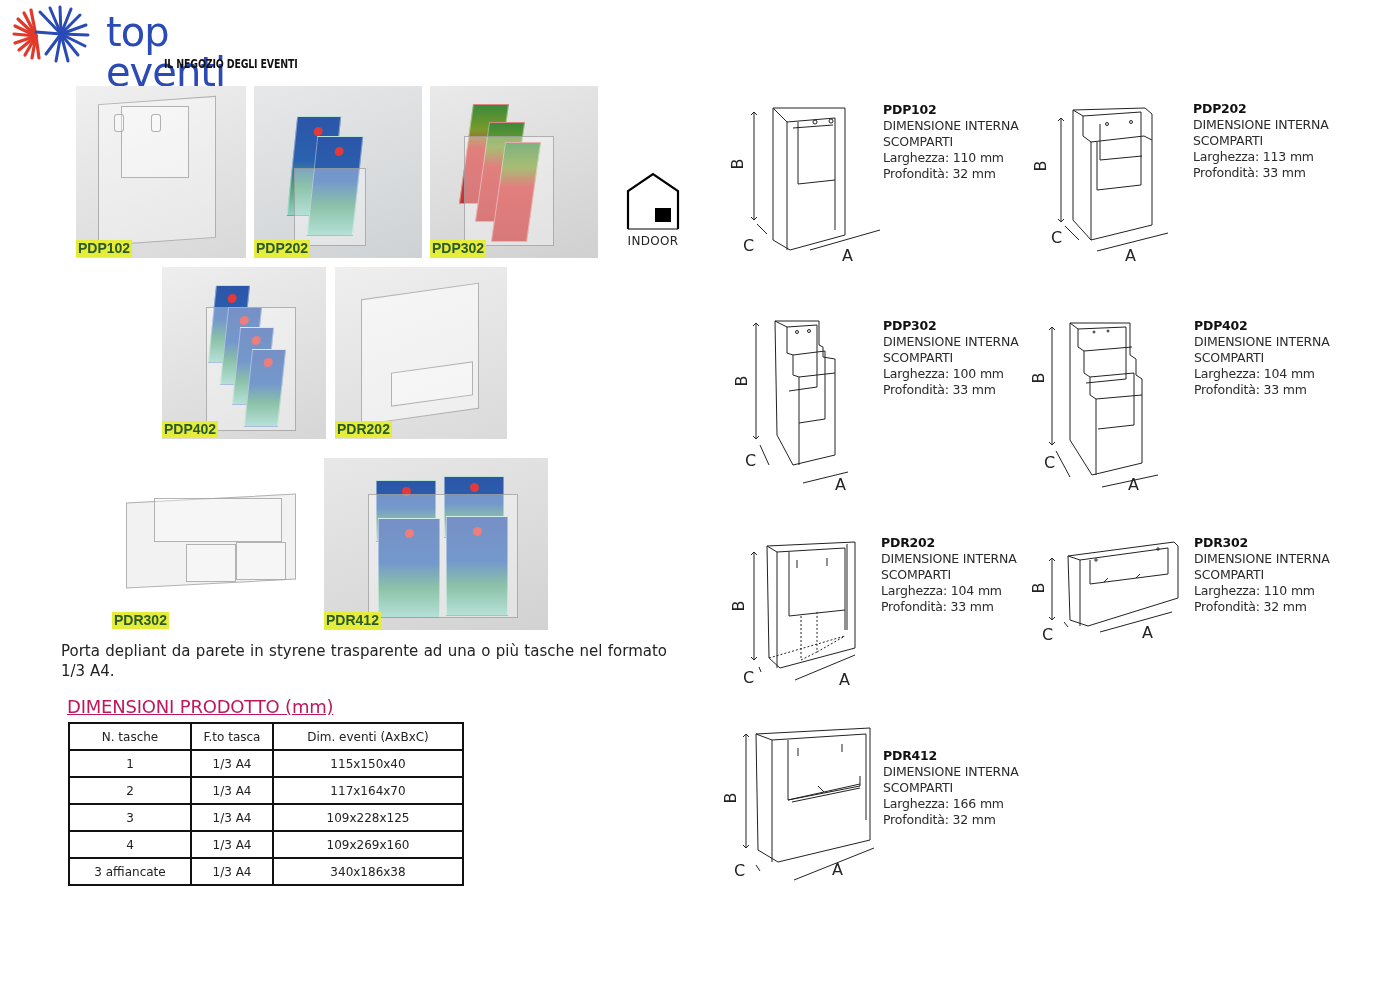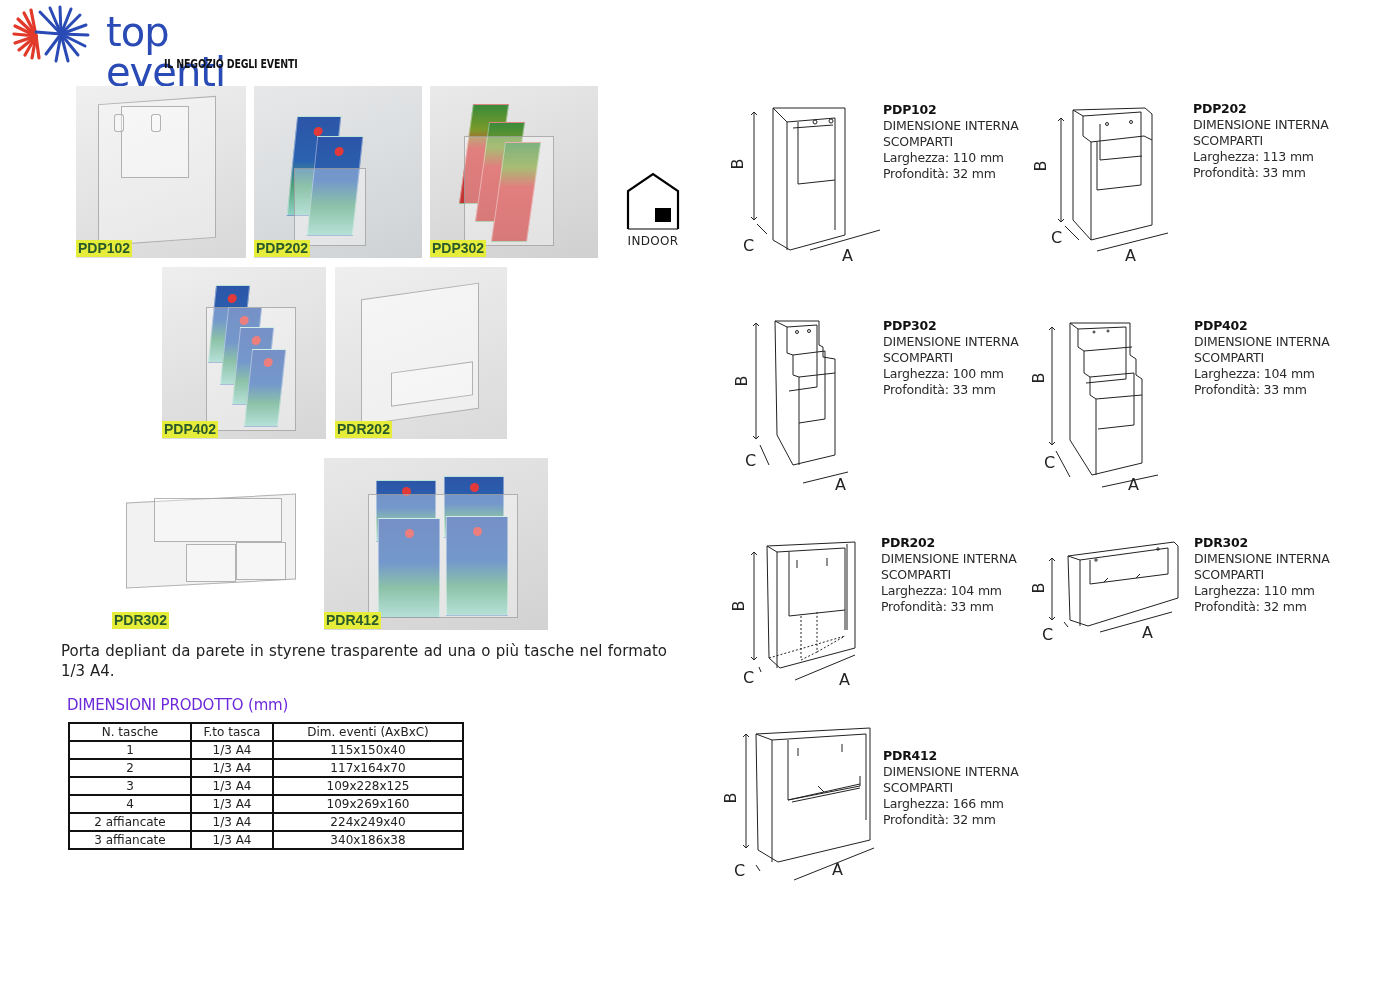--- a/index.html
+++ b/index.html
@@ -19,25 +19,25 @@
   .brochure { position: absolute; background: linear-gradient(180deg, #2c55a8 0%, #2a62b0 45%, #4fa17a 70%, #8fd0c2 100%); border: 1px solid rgba(255,255,255,0.4); }
   .brochure-red { position: absolute; background: linear-gradient(180deg, #3a8a3a 0%, #7a9a2a 25%, #d23a3a 45%, #c33232 100%); border: 1px solid rgba(255,255,255,0.4); }
   .brochure .dot { position: absolute; top: 10%; left: 50%; width: 9px; height: 9px; margin-left: -4px; border-radius: 50%; background: #e23a3a; }
 
   
   .indoor { position: absolute; left: 625px; top: 171px; width: 56px; height: 76px; }
   .indoor-label { position: absolute; left: 0; top: 63px; width: 56px; text-align: center; font-size: 12px; color: #222; letter-spacing: 0.3px; }
 
   
   .desc { position: absolute; left: 61px; top: 641px; width: 606px; font-family: "DejaVu Sans", sans-serif; font-size: 15px; line-height: 20px; color: #222; text-align: justify; text-align-last: left; }
-  .dims-title { position: absolute; left: 67px; top: 696px; font-family: "DejaVu Sans", sans-serif; font-size: 15px; color: #6d28d9; letter-spacing: -0.2px; }
+  .dims-title { position: absolute; left: 67px; top: 696px; font-family: "DejaVu Sans", sans-serif; font-size: 18px; color: #be185d; letter-spacing: -0.2px; text-decoration: underline; }
 
   
   table.dims { position: absolute; left: 68px; top: 722px; border-collapse: collapse; font-family: "DejaVu Sans", sans-serif; font-size: 12px; color: #222; }
-  table.dims th, table.dims td { border: 2px solid #111; height: 18px; text-align: center; font-weight: normal; padding: 0 4px; white-space: nowrap; }
+  table.dims th, table.dims td { border: 2px solid #111; height: 27px; text-align: center; font-weight: normal; padding: 0 4px; white-space: nowrap; }
   table.dims col.c1 { width: 122px; }
   table.dims col.c2 { width: 82px; }
   table.dims col.c3 { width: 190px; }
 
   
   .diag { position: absolute; }
   .diag svg { position: absolute; left: 0; top: 0; overflow: visible; }
   .spec { position: absolute; font-family: "DejaVu Sans", sans-serif; font-size: 12.5px; line-height: 16px; color: #2a2a2a; white-space: nowrap; letter-spacing: -0.2px; }
   .spec .code { font-weight: bold; color: #111; font-size: 12.5px; }
   .axis-lbl { position: absolute; font-family: "DejaVu Sans", sans-serif; font-size: 16px; color: #222; line-height: 16px; }
@@ -187,25 +187,20 @@
       </tr>
     <tr>
         <td>3</td>
         <td>1/3 A4</td>
         <td>109x228x125</td>
       </tr>
     <tr>
         <td>4</td>
         <td>1/3 A4</td>
         <td>109x269x160</td>
-      </tr>
-    <tr>
-        <td>2 affiancate</td>
-        <td>1/3 A4</td>
-        <td>224x249x40</td>
       </tr>
     <tr>
         <td>3 affiancate</td>
         <td>1/3 A4</td>
         <td>340x186x38</td>
       </tr>
   </tbody>
 </table>
 
 <div class="diag" style="left:735px;top:100px;">

